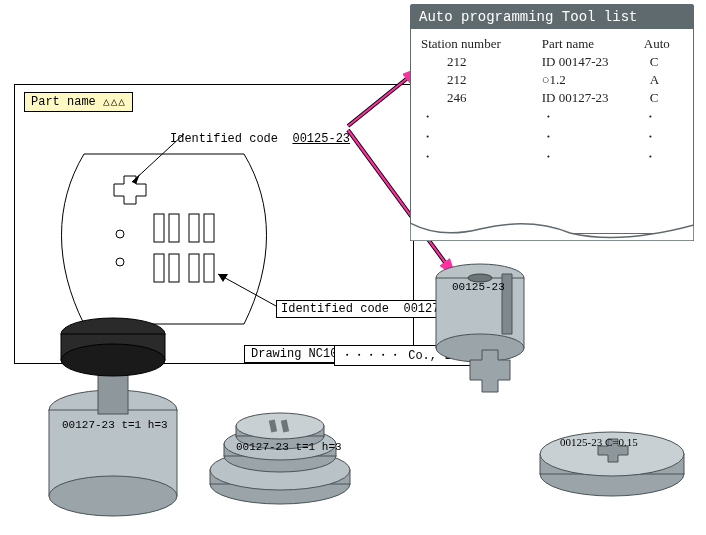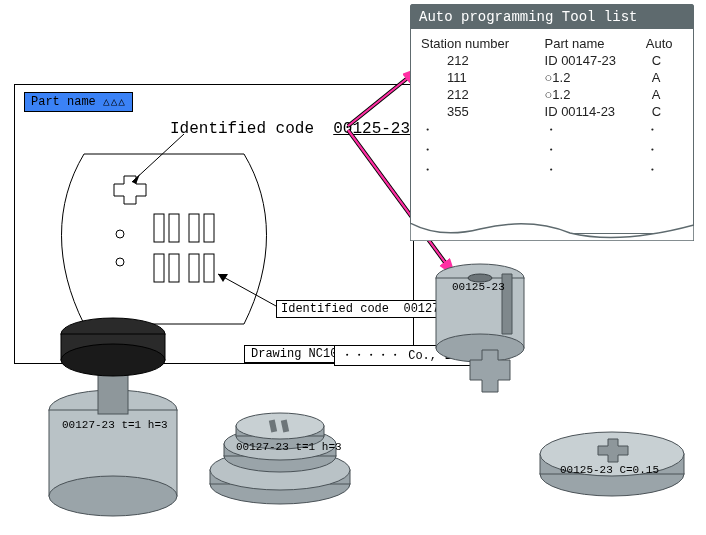--- a/index.html
+++ b/index.html
@@ -21,28 +21,28 @@
     top: 84px;
     width: 400px;
     height: 280px;
     border: 1.5px solid #000;
     background: #fff;
   }
   .part-name-tab {
     left: 24px;
     top: 92px;
     border: 1px solid #000;
-    background: #3b82f6;
+    background: #fef9c3;
     padding: 2px 6px;
     font-size: 12px;
   }
   .tri { display:inline-block; font-size:11px; letter-spacing:1px; }
   .identified-code-top {
-    left: 170px; top: 120px;
-    font-size: 16px;
+    left: 170px; top: 132px;
+    font-size: 12px;
   }
   .identified-code-bottom-box {
     left: 276px; top: 300px;
     border:1px solid #000;
     padding:1px 4px;
     font-size:12px;
     background:#fff;
   }
   .drawing-footer-1 {
     left: 244px; top: 345px;
@@ -72,21 +72,21 @@
   .tool-list-header {
     background: #5e6a6e;
     color: #fff;
     font-size: 14px;
     padding: 4px 8px;
     font-family: "Courier New", monospace;
   }
   .tool-list-body {
     padding: 6px 8px;
     font-size: 13px;
-    font-family: Liberation Sans, sans-serif;
+    font-family: Liberation Serif, serif;
     color:#222;
   }
   .tool-list-body table { border-collapse: collapse; width:100%; }
   .tool-list-body th, .tool-list-body td {
     text-align:left;
     font-weight:normal;
     padding: 1px 2px;
     white-space: nowrap;
   }
   .dotcell { text-align:center; }
@@ -175,32 +175,27 @@
         <th>Station number</th>
         <th>Part name</th>
         <th>Auto</th>
       </tr>
       <tr>
         <td style="padding-left:28px">212</td>
         <td>ID 00147-23</td>
         <td style="padding-left:8px">C</td>
       </tr>
       <tr>
-        <td style="padding-left:28px">111</td>
-        <td>○1.2</td>
-        <td style="padding-left:8px">A</td>
-      </tr>
-      <tr>
         <td style="padding-left:28px">212</td>
         <td>○1.2</td>
         <td style="padding-left:8px">A</td>
       </tr>
       <tr>
-        <td style="padding-left:28px">355</td>
-        <td>ID 00114-23</td>
+        <td style="padding-left:28px">246</td>
+        <td>ID 00127-23</td>
         <td style="padding-left:8px">C</td>
       </tr>
       <tr>
         <td class="dotcell">・</td>
         <td class="dotcell">・</td>
         <td class="dotcell">・</td>
       </tr>
       <tr>
         <td class="dotcell">・</td>
         <td class="dotcell">・</td>
@@ -266,13 +261,13 @@
 </svg>
 <div class="abs tool-label" style="left:236px; top:441px;">00127-23  t=1 h=3</div>
 
 <svg class="abs" style="left:532px; top:420px;" width="160" height="90">
   <ellipse cx="80" cy="54" rx="72" ry="22" fill="#9aa4a9" stroke="#4a5257"></ellipse>
   <rect x="8" y="34" width="144" height="20" fill="#9aa4a9" stroke="#4a5257"></rect>
   <ellipse cx="80" cy="34" rx="72" ry="22" fill="#c8d0d3" stroke="#4a5257"></ellipse>
 
   <path d="M66,26 h10 v-7 h10 v7 h10 v9 h-10 v7 h-10 v-7 h-10 z" fill="#8e979b" stroke="#4a5257"></path>
 </svg>
-<div class="abs tool-label" style="left:560px; top:464px;">00125-23 C=0.15</div>
+<div class="abs tool-label" style="left:560px; top:436px;font-family:Liberation Serif, serif;">00125-23 C=0.15</div>
 
 </body></html>

